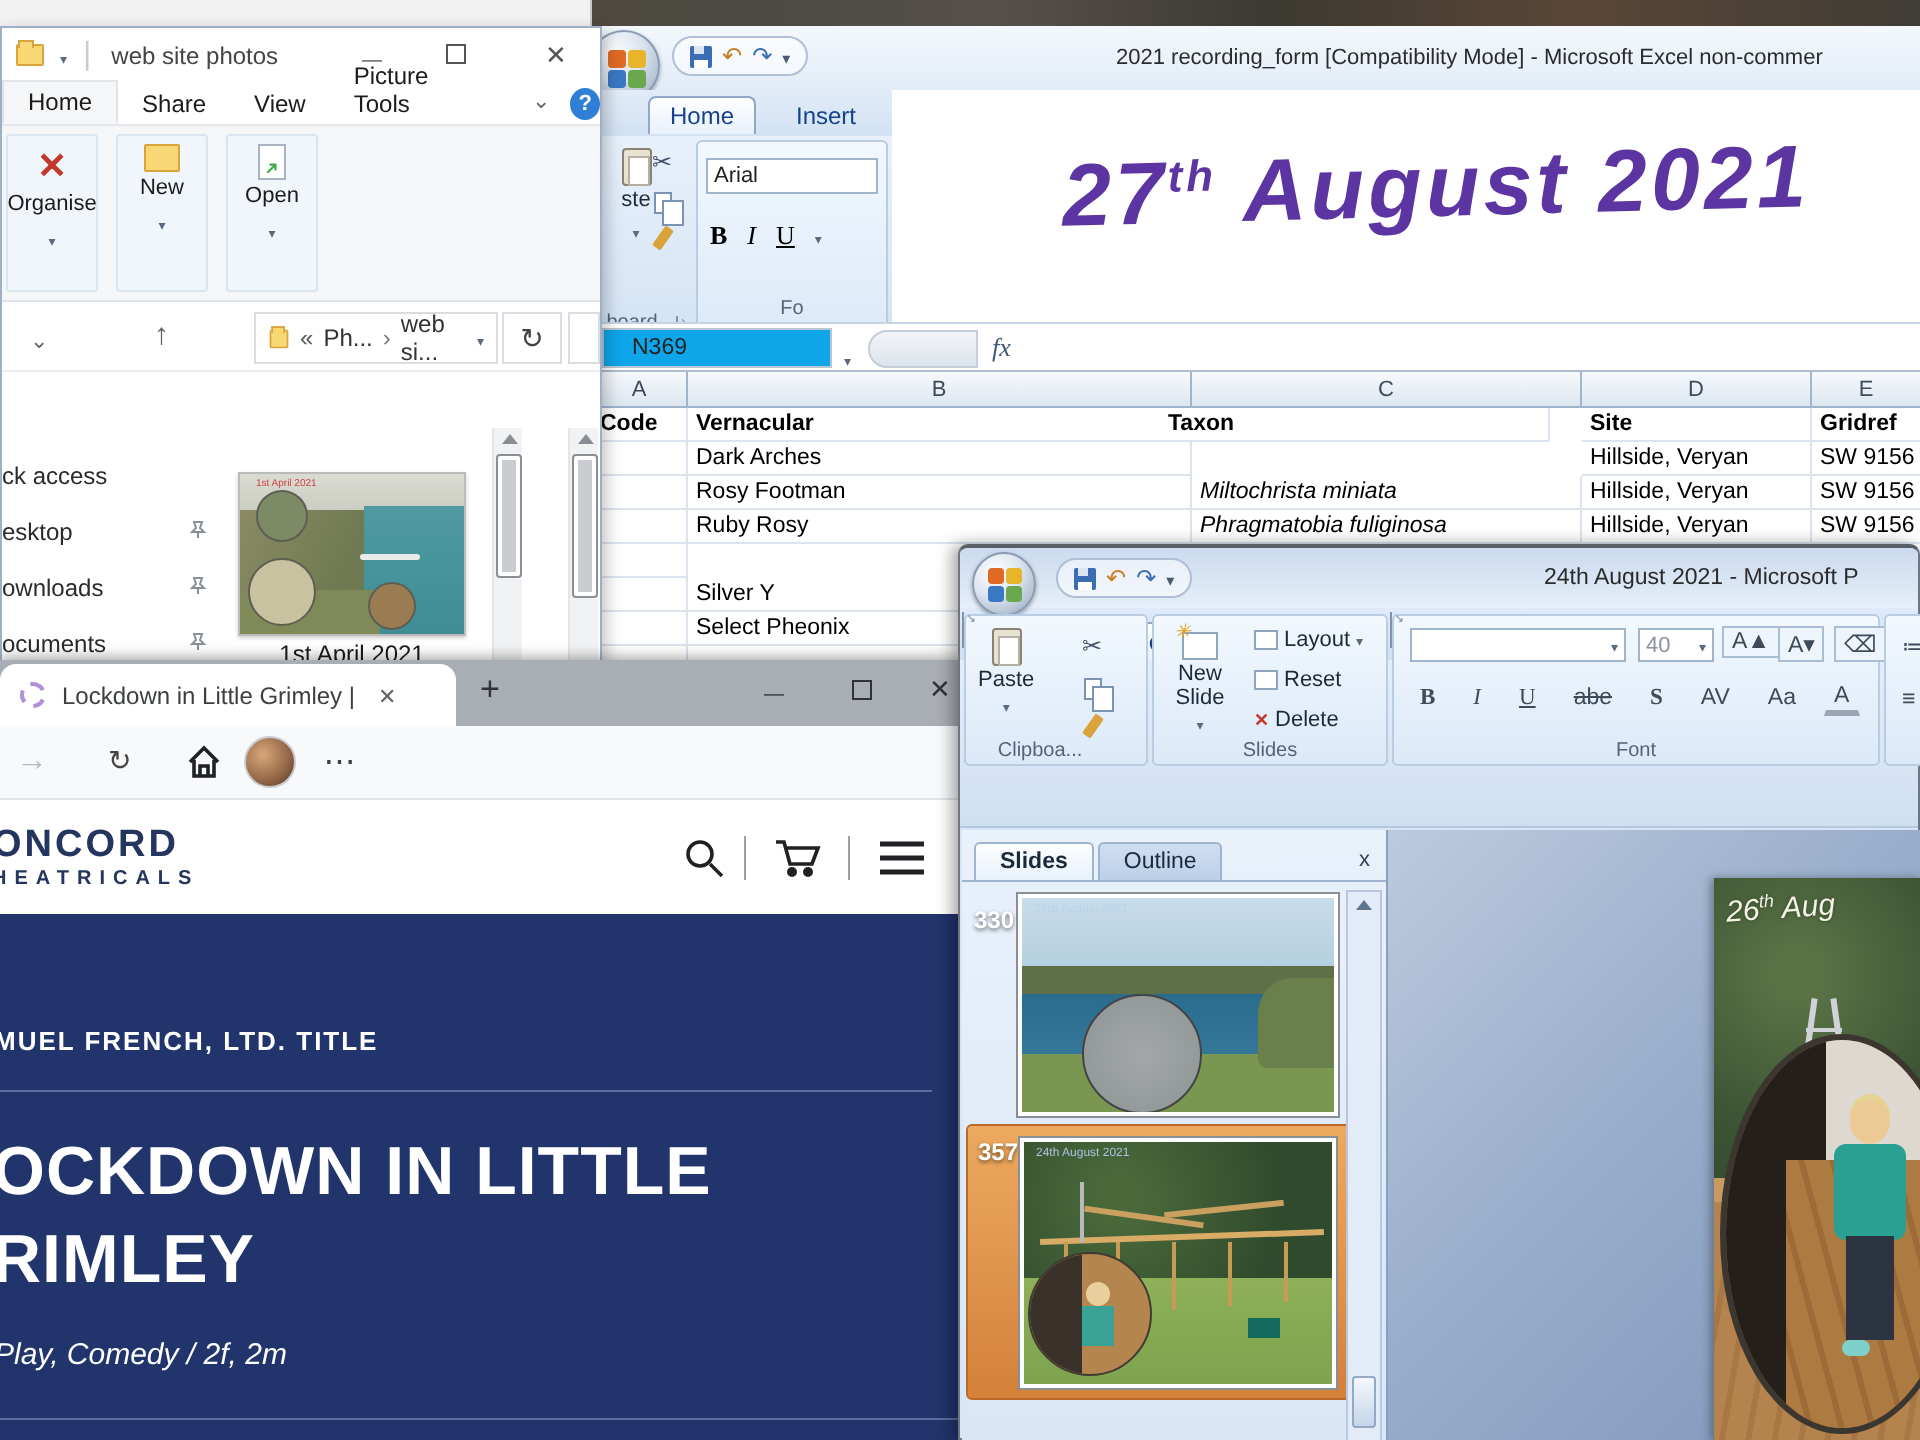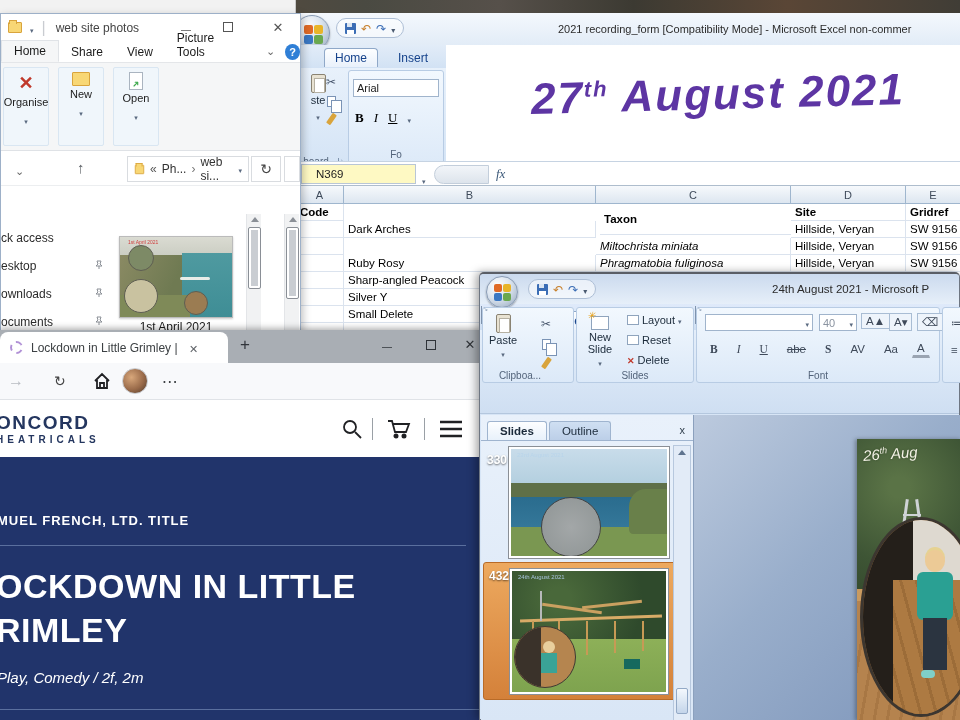--- a/index.html
+++ b/index.html
@@ -217,61 +217,62 @@
         <div class="grplabel" style="margin-top:22px;">Fo</div>
       </div>
     </div>
 
     <div class="abs" style="left:150px;top:32px;width:515px;height:128px;background:#fff;"></div>
     <div class="abs handwriting" style="left:235px;top:55px;font-size:44px;">
       <span>27</span><sup style="font-size:22px;">th</sup><span> August 2021</span>
     </div>
 
     <div class="abs" style="left:0;top:148px;width:665px;height:25px;background:#fff;border-top:1px solid #c6d3e2;border-bottom:1px solid #aebdcd;">
-      <div class="abs" style="left:5px;top:2px;width:115px;height:20px;border:1px solid #b9c6d6;background:#fef9c3;font-size:11.5px;color:#222;display:flex;align-items:center;padding-left:14px;">
+      <div class="abs" style="left:5px;top:2px;width:115px;height:20px;border:1px solid #b9c6d6;background:#0ea5e9;font-size:11.5px;color:#222;display:flex;align-items:center;padding-left:14px;">
           <span>N369</span>
         </div>
       <span class="abs caret" style="left:126px;top:8px;"></span>
       <div class="abs" style="left:138px;top:3px;width:55px;height:19px;background:linear-gradient(#f2f5f9,#dde4ec);border:1px solid #c3cedb;border-radius:10px 0 0 10px;"></div>
       <span class="abs fx" style="left:200px;top:4px;">fx</span>
     </div>
 
     <div class="abs colhead" style="left:0px;top:173px;width:48px;height:18px;">A</div>
     <div class="abs colhead" style="left:48px;top:173px;width:252px;height:18px;">B</div>
     <div class="abs colhead" style="left:300px;top:173px;width:195px;height:18px;">C</div>
     <div class="abs colhead" style="left:495px;top:173px;width:115px;height:18px;">D</div>
     <div class="abs colhead" style="left:610px;top:173px;width:55px;height:18px;">E</div>
 
     <div class="abs cell hdr" style="left:0px;top:191px;width:48px;height:17px;">Code</div>
-    <div class="abs cell hdr" style="left:304px;top:191px;width:195px;height:31px;">Taxon</div>
+    <div class="abs cell hdr" style="left:48px;top:191px;width:252px;height:17px;">Vernacular</div>
+    <div class="abs cell hdr" style="left:284px;top:191px;width:195px;height:17px;">Taxon</div>
     <div class="abs cell hdr" style="left:495px;top:191px;width:115px;height:17px;">Site</div>
     <div class="abs cell hdr" style="left:610px;top:191px;width:55px;height:17px;">Gridref</div>
 
     <div class="abs cell" style="left:0px;top:208px;width:48px;height:17px;"></div>
     <div class="abs cell" style="left:48px;top:208px;width:252px;height:17px;">Dark Arches</div>
     <div class="abs cell" style="left:495px;top:208px;width:115px;height:17px;">Hillside, Veryan</div>
     <div class="abs cell" style="left:610px;top:208px;width:55px;height:17px;">SW 9156</div>
 
     <div class="abs cell" style="left:0px;top:225px;width:48px;height:17px;"></div>
+    <div class="abs cell" style="left:48px;top:225px;width:252px;height:17px;">Rosy Footman</div>
     <div class="abs cell sci" style="left:300px;top:225px;width:195px;height:17px;">Miltochrista miniata</div>
     <div class="abs cell" style="left:495px;top:225px;width:115px;height:17px;">Hillside, Veryan</div>
     <div class="abs cell" style="left:610px;top:225px;width:55px;height:17px;">SW 9156</div>
 
     <div class="abs cell" style="left:0px;top:242px;width:48px;height:17px;"></div>
     <div class="abs cell" style="left:48px;top:242px;width:252px;height:17px;">Ruby Rosy</div>
     <div class="abs cell sci" style="left:300px;top:242px;width:195px;height:17px;">Phragmatobia fuliginosa</div>
     <div class="abs cell" style="left:495px;top:242px;width:115px;height:17px;">Hillside, Veryan</div>
     <div class="abs cell" style="left:610px;top:242px;width:55px;height:17px;">SW 9156</div>
 
     <div class="abs cell" style="left:0px;top:259px;width:48px;height:17px;"></div>
-    <div class="abs cell" style="left:48px;top:259px;width:252px;height:17px;">Sharp-angled Peacock</div>
     <div class="abs cell" style="left:0px;top:276px;width:48px;height:17px;"></div>
     <div class="abs cell" style="left:48px;top:276px;width:252px;height:17px;">Silver Y</div>
     <div class="abs cell" style="left:0px;top:293px;width:48px;height:17px;"></div>
-    <div class="abs cell" style="left:48px;top:293px;width:252px;height:17px;">Small Delete</div>
+    <div class="abs cell" style="left:48px;top:293px;width:252px;height:17px;">Select Pheonix</div>
     <div class="abs cell" style="left:0px;top:310px;width:48px;height:17px;"></div>
     <div class="abs cell" style="left:48px;top:310px;width:252px;height:17px;"></div>
   </div>
 
   <div id="explorer" class="abs">
     <div class="ex-title">
       <span class="folder" style="margin-left:7px;"></span>
       <span class="caret" style="margin-left:8px;"></span>
       <span style="color:#c9ccd1;margin-left:8px;">|</span>
       <span class="ex-title-text">web site photos</span>
@@ -519,21 +520,21 @@
         <div class="abs" style="left:0;top:0;width:160px;height:36px;background:linear-gradient(#c8dcea,#b3cfdf);"></div>
         <div class="abs" style="left:0;top:34px;width:160px;height:16px;background:#5f7048;"></div>
         <div class="abs" style="left:0;top:48px;width:160px;height:32px;background:linear-gradient(#2a6c8e,#35789a);"></div>
         <div class="abs" style="left:0;top:78px;width:160px;height:33px;background:#7a9751;"></div>
         <div class="abs" style="left:118px;top:40px;width:42px;height:45px;background:#69804a;border-radius:40% 0 0 10%;"></div>
         <div class="inset" style="left:30px;top:48px;width:60px;height:60px;background:radial-gradient(circle,#a3a7a8,#8e9494);border-color:#444;"></div>
         <div class="abs tinycap" style="left:6px;top:3px;color:#b8d4ea;">23rd August 2021</div>
       </div>
 
       <div class="abs sel239" style="left:2px;top:147px;width:194px;height:138px;">
-        <div class="abs slide-num" style="left:5px;top:6px;">432</div>
+        <div class="abs slide-num" style="left:5px;top:6px;">357</div>
         <div class="abs thumb" style="left:26px;top:6px;width:158px;height:125px;">
           <div class="abs" style="left:0;top:0;width:158px;height:70px;background:radial-gradient(circle at 30% 40%,#49683a 10%,#2f4a2c 70%);"></div>
           <div class="abs" style="left:0;top:68px;width:158px;height:57px;background:linear-gradient(#8db058,#7da24e);"></div>
           <div class="abs" style="left:8px;top:46px;width:142px;height:3px;background:#d8ab67;transform:rotate(-2deg);"></div>
           <div class="abs" style="left:20px;top:50px;width:2px;height:30px;background:#c79a55;"></div>
           <div class="abs" style="left:46px;top:50px;width:2px;height:32px;background:#c79a55;"></div>
           <div class="abs" style="left:74px;top:50px;width:2px;height:34px;background:#c79a55;"></div>
           <div class="abs" style="left:102px;top:50px;width:2px;height:32px;background:#c79a55;"></div>
           <div class="abs" style="left:130px;top:50px;width:2px;height:30px;background:#c79a55;"></div>
           <div class="abs" style="left:30px;top:36px;width:60px;height:3px;background:#caa060;transform:rotate(8deg);"></div>

